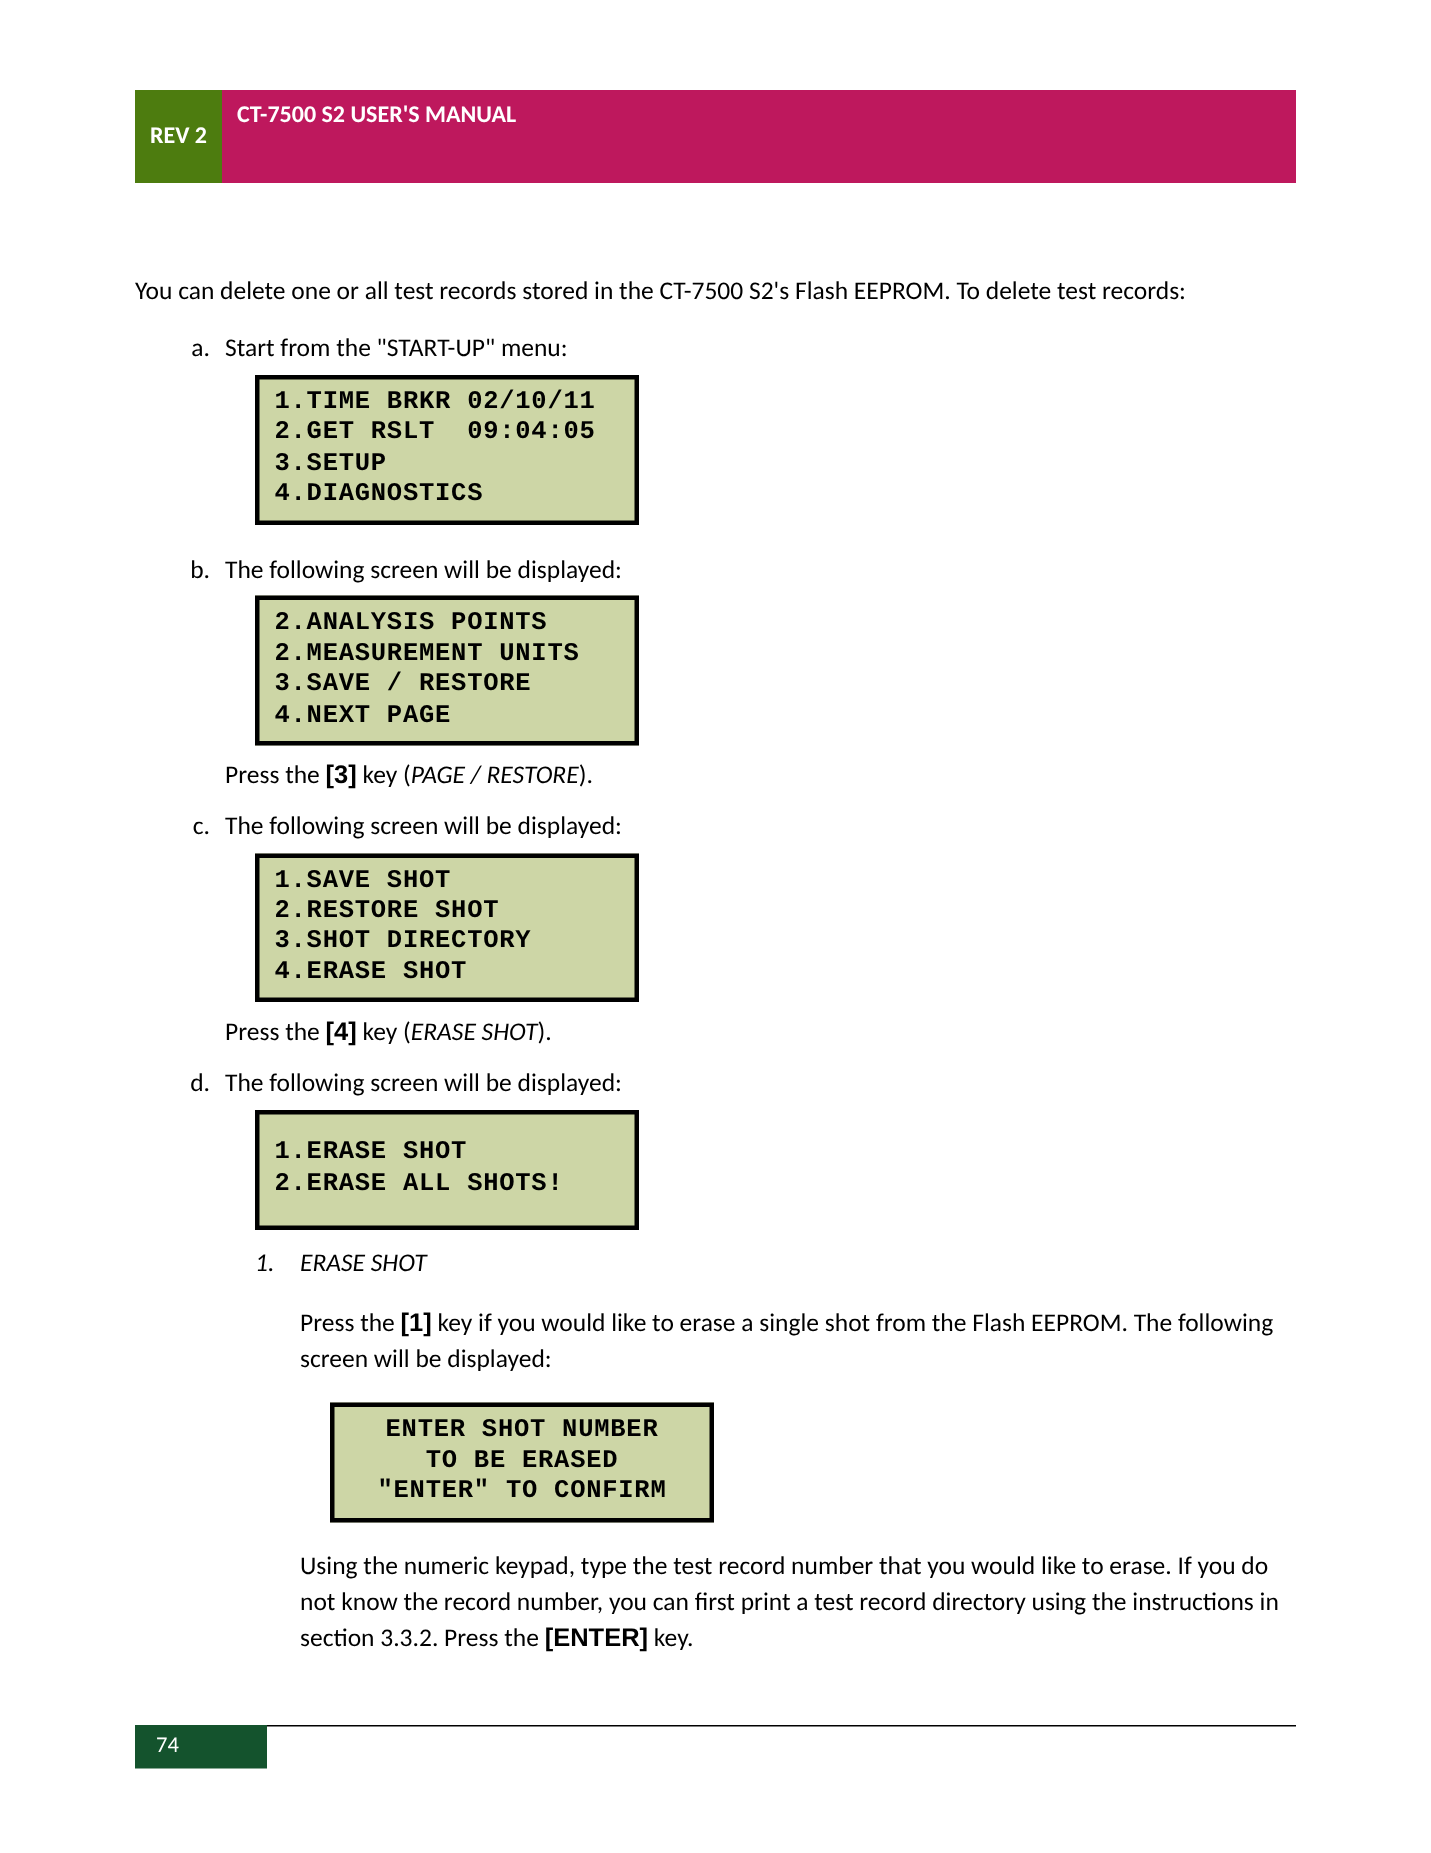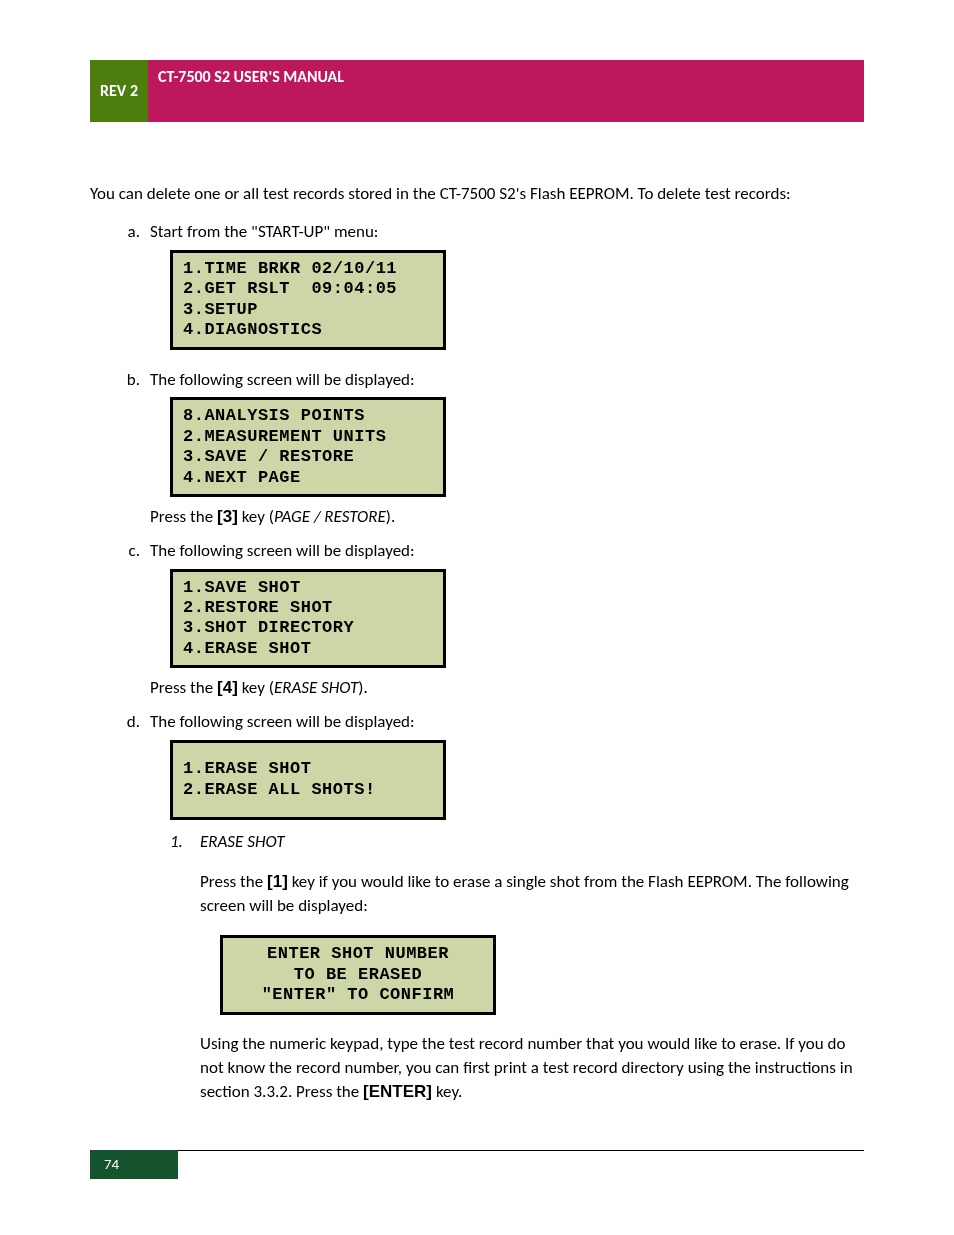--- a/index.html
+++ b/index.html
@@ -55,21 +55,21 @@
   .step-body {
     flex: 1;
   }
   .lcd {
     background: #cdd6a6;
     border: 3px solid #000;
     padding: 6px 10px;
     font-family: "Courier New", monospace;
     font-size: 17px;
     white-space: pre;
-    width: 276px;
+    width: 256px;
     min-height: 80px;
     box-sizing: border-box;
     margin: 6px 0 8px 20px;
     font-weight: bold;
     letter-spacing: 0.5px;
     display: flex;
     flex-direction: column;
     justify-content: center;
   }
   .lcd-line { line-height: 1.2; }
@@ -132,21 +132,21 @@
           <div class="lcd-line">4.DIAGNOSTICS</div>
         </div>
       </div>
     </div>
 
     <div class="step">
       <div class="step-label">b.</div>
       <div class="step-body">
         <div>The following screen will be displayed:</div>
         <div class="lcd">
-          <div class="lcd-line">8.ANALYSIS POINTS</div>
+          <div class="lcd-line">2.ANALYSIS POINTS</div>
           <div class="lcd-line">2.MEASUREMENT UNITS</div>
           <div class="lcd-line bold">3.SAVE / RESTORE</div>
           <div class="lcd-line">4.NEXT PAGE</div>
         </div>
         <div>
           <span>Press the </span><span class="key">[3]</span><span> key (</span><span class="italic">PAGE / RESTORE</span><span>).</span>
         </div>
       </div>
     </div>
 

